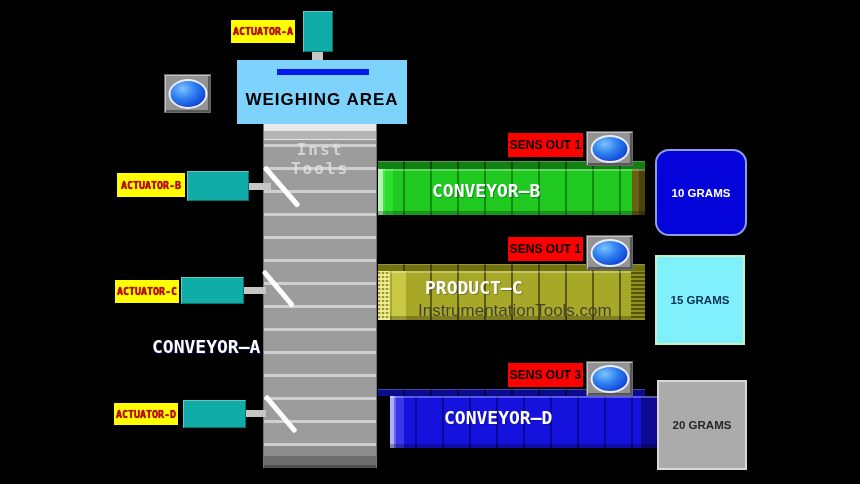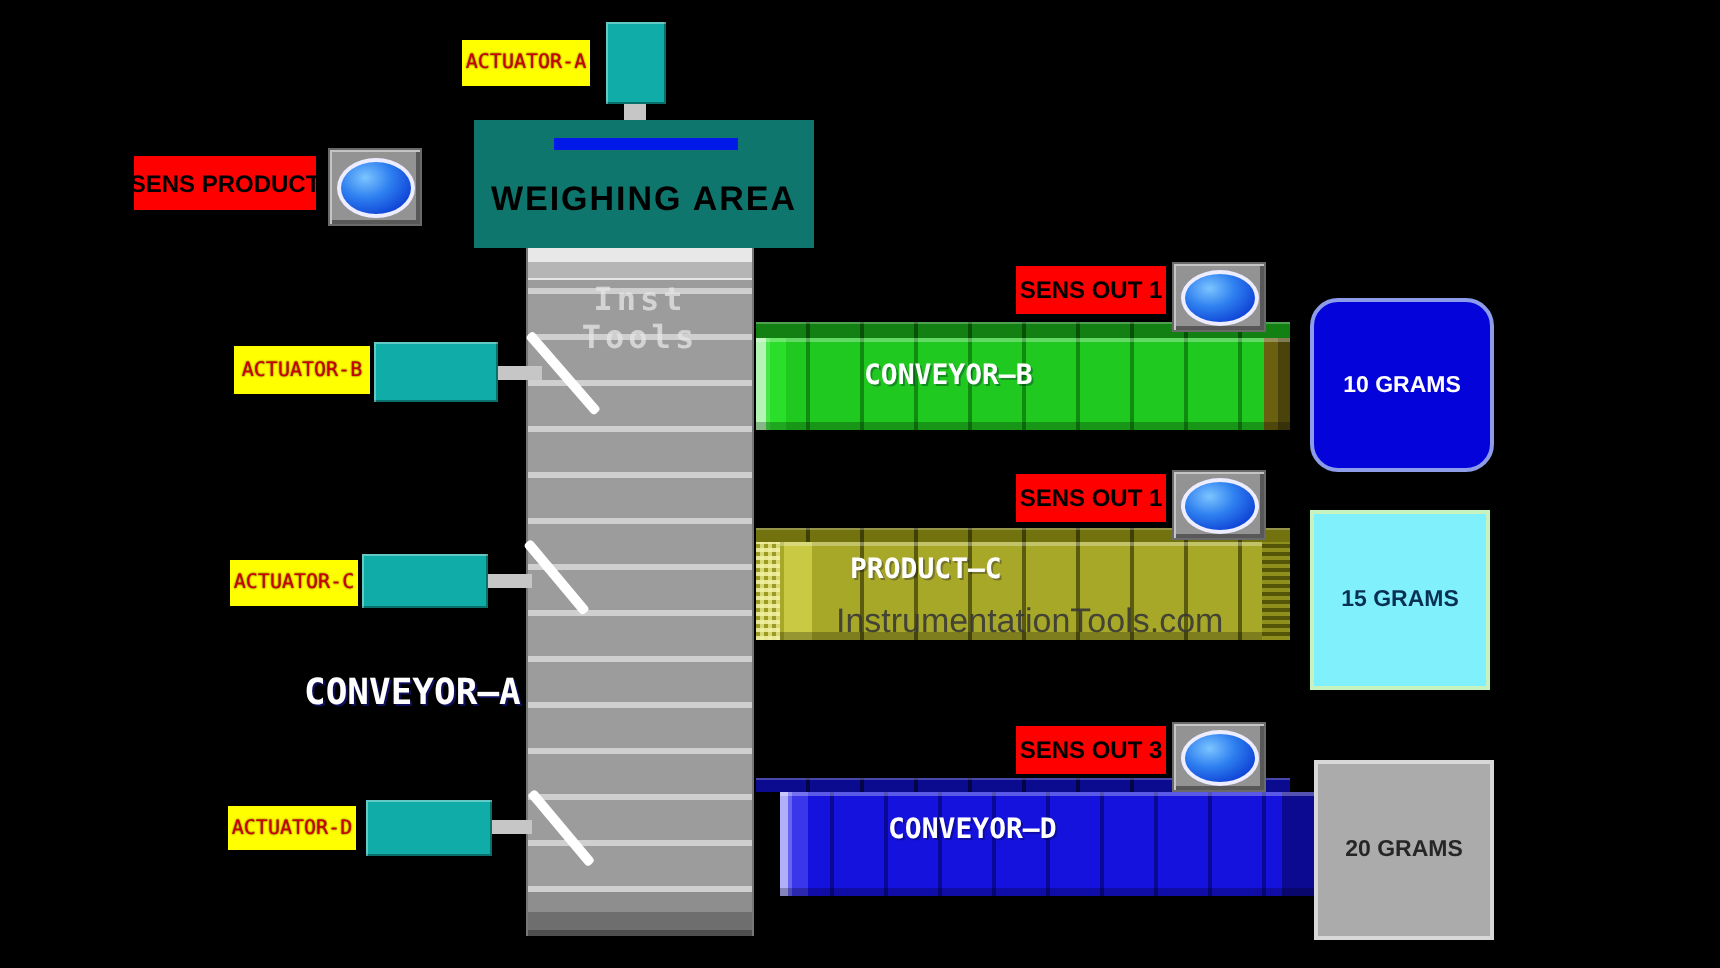--- a/index.html
+++ b/index.html
@@ -5,21 +5,21 @@
   html,body{margin:0;padding:0;background:#000;}
   #stage{
     position:relative;width:860px;height:484px;background:#000;overflow:hidden;
     font-family:"Liberation Sans",sans-serif;
   }
   .abs{position:absolute;}
 
   
   .tag-label{
     background:#FFFF00;color:#CC0000;
-    font-family:"DejaVu Sans Mono",monospace;font-weight:normal;font-size:10px;
+    font-family:"DejaVu Sans Mono",monospace;font-weight:bold;font-size:10px;
     display:flex;align-items:center;justify-content:center;
     text-shadow:0 0 1px #400000;white-space:nowrap;
   }
   
   .sens-label{
     background:#FF0000;color:#000;font-weight:bold;font-size:12px;
     display:flex;align-items:center;justify-content:center;white-space:nowrap;
   }
   
   .act-body{background:#10ACA7;box-shadow:inset 1px 1px 0 rgba(255,255,255,.35), inset -1px -1px 0 rgba(0,0,0,.35);}
@@ -31,40 +31,40 @@
     background:#939393;border:1px solid #6A6A6A;
     box-shadow:inset 1px 1px 0 #C4C4C4, inset -2px -2px 0 #585858;
   }
   .sensor-ball{
     position:absolute;left:50%;top:50%;transform:translate(-50%,-50%);
     border-radius:50%;border:2px solid #EDEDFF;
     background:radial-gradient(ellipse at 35% 30%, #7CC4FF 0%, #2E7FF0 40%, #1148D8 75%, #0A2FA8 100%);
   }
 
   
-  #weigh-box{background:#0f766e;display:flex;align-items:flex-end;justify-content:center;}
+  #weigh-box{background:#7dd3fc;display:flex;align-items:flex-end;justify-content:center;}
   #weigh-text{color:#000;font-weight:bold;font-size:17px;letter-spacing:1px;margin-bottom:14px;}
   #weigh-bar{background:#0018E8;}
 
   
   #conv-a{
     background-color:#9C9C9C;
     background-image:repeating-linear-gradient(180deg, transparent 0 20px, #CFCFCF 20px 23px);
     border-left:1px solid #777;border-right:1px solid #777;
   }
   .ca-top1{left:0;top:0;width:100%;height:7px;background:#E8E8E8;}
   .ca-top2{left:0;top:7px;width:100%;height:8px;background:#B5B5B5;box-shadow:0 1px 0 #E6E6E6;}
   .ca-bottom{left:0;bottom:0;width:100%;height:22px;background:linear-gradient(180deg,#8E8E8E 0 10px,#6E6E6E 10px 19px,#4F4F4F 19px);}
   #conv-a-watermark{
     left:0;top:16px;width:100%;text-align:center;
     color:rgba(230,230,230,.75);font-family:"DejaVu Sans Mono",monospace;
     font-weight:bold;font-size:16px;letter-spacing:2px;
   }
   .conv-name{
-    color:#FFF;font-family:"DejaVu Sans Mono",monospace;font-weight:bold;font-size:14px;
+    color:#FFF;font-family:"DejaVu Sans Mono",monospace;font-weight:bold;font-size:18px;
     white-space:nowrap;text-shadow:1px 1px 0 rgba(0,0,40,.3);
   }
 
   
   .hconv-strip{box-shadow:inset 0 1px 0 rgba(255,255,255,.25);}
   .hconv-body{box-shadow:inset 0 2px 0 rgba(255,255,255,.3), inset 0 -4px 0 rgba(0,0,0,.25);}
 
   #conv-b-strip{background-color:#128012;background-image:repeating-linear-gradient(90deg,transparent 0 25px, rgba(0,50,0,.6) 25px 27px);}
   #conv-b-body{
     background-color:#1FC91F;
@@ -109,21 +109,20 @@
 
   <div class="abs tag-label" style="left:231px;top:20px;width:64px;height:23px;">ACTUATOR-A</div>
   <div class="abs act-body" style="left:303px;top:11px;width:30px;height:41px;"></div>
   <div class="abs act-rod" style="left:312px;top:52px;width:11px;height:9px;"></div>
 
   <div id="weigh-box" class="abs" style="left:237px;top:60px;width:170px;height:64px;">
     <div id="weigh-bar" class="abs" style="left:40px;top:9px;width:92px;height:6px;"></div>
     <div id="weigh-text">WEIGHING AREA</div>
   </div>
 
-  <div class="abs sens-label" style="left:67px;top:78px;width:91px;height:27px;">SENS PRODUCT</div>
   <div class="abs sensor-box" style="left:164px;top:74px;width:45px;height:37px;">
     <div class="sensor-ball" style="width:35px;height:26px;"></div>
   </div>
 
   <div id="conv-a-label" class="abs" style="left:152px;top:336px;">CONVEYOR–A</div>
   <div id="conv-a" class="abs" style="left:263px;top:124px;width:112px;height:344px;">
     <div class="abs ca-top1"></div>
     <div class="abs ca-top2"></div>
     <div id="conv-a-watermark" class="abs">Inst Tools</div>
     <div class="abs ca-bottom"></div>

